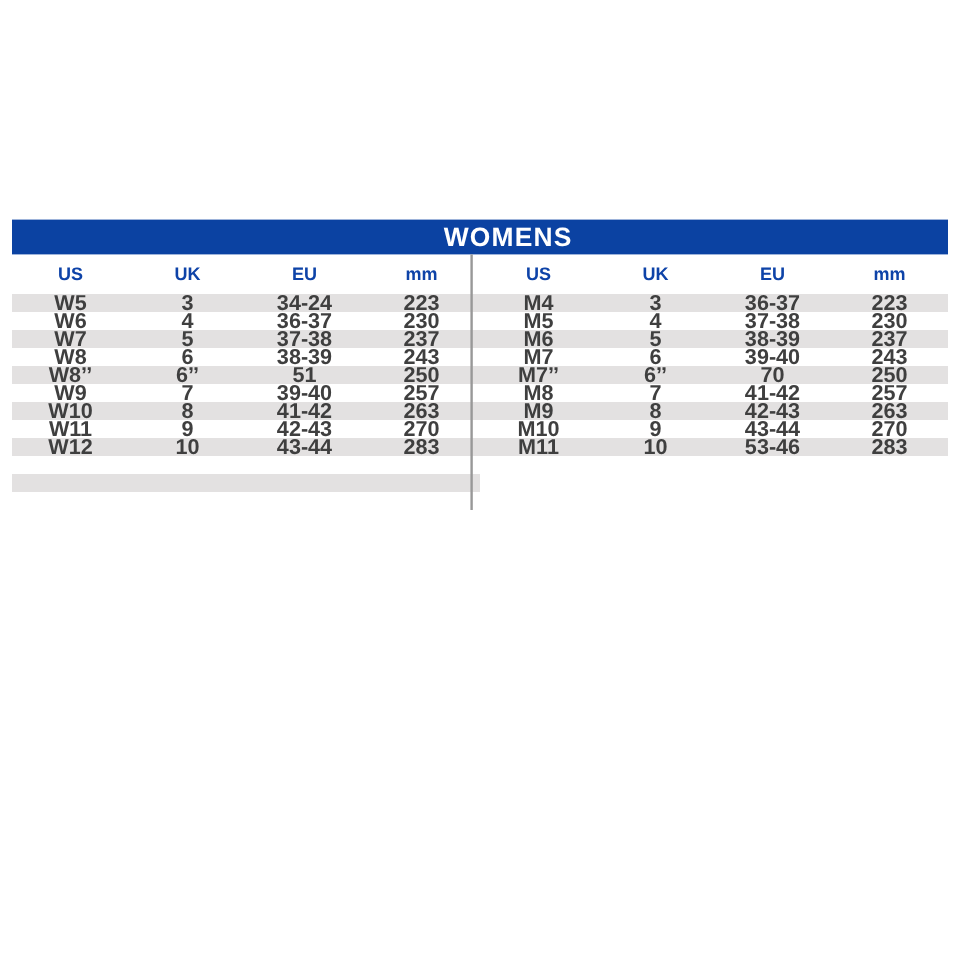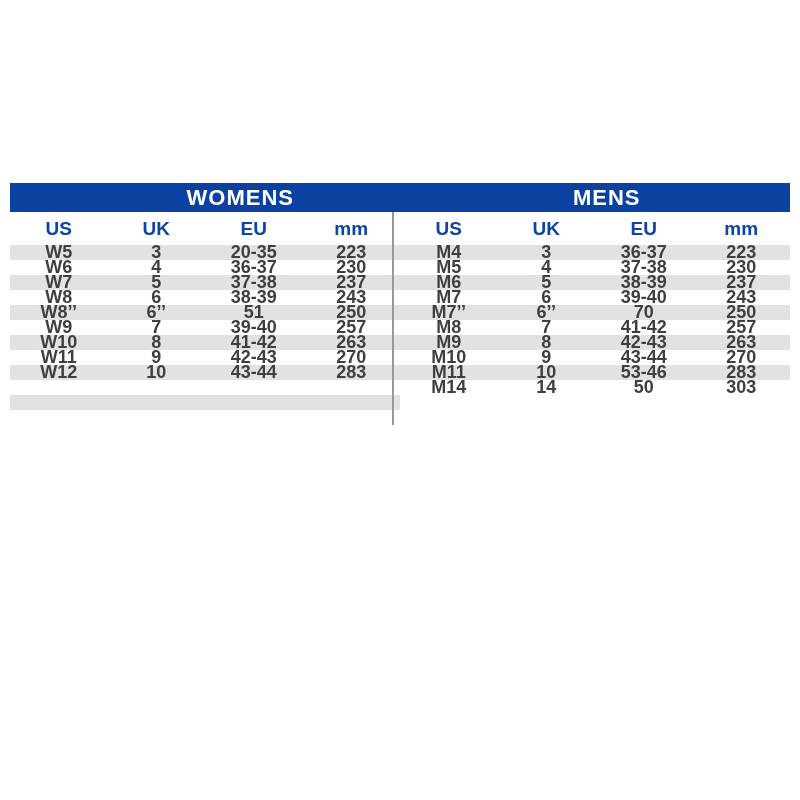--- a/index.html
+++ b/index.html
@@ -35,44 +35,43 @@
   }
   .row{
     display:flex;height:15px;align-items:center;
   }
   .head-row{height:33px;}
   .cell{
     flex:1;text-align:center;font-weight:bold;font-size:18px;
     color:var(--data-text);
   }
   .head-cell{
-    font-size:19px;color:var(--head-blue);
+    font-size:15px;color:var(--head-blue);
   }
   .stripe{background:var(--stripe);}
 </style>
 </head>
 <body>
 
 <div class="chart">
   <div class="band">
     <div class="band-cell">WOMENS</div>
-    <div class="band-cell">MENS</div>
   </div>
   <div class="tbody">
     <div class="side" id="side-0">
         <div class="row head-row">
           <div class="cell head-cell">US</div>
           <div class="cell head-cell">UK</div>
           <div class="cell head-cell">EU</div>
           <div class="cell head-cell">mm</div>
         </div>
         <div class="row stripe">
           <div class="cell">W5</div>
           <div class="cell">3</div>
-          <div class="cell">20-35</div>
+          <div class="cell">34-24</div>
           <div class="cell">223</div>
         </div>
         <div class="row">
           <div class="cell">W6</div>
           <div class="cell">4</div>
           <div class="cell">36-37</div>
           <div class="cell">230</div>
         </div>
         <div class="row stripe">
           <div class="cell">W7</div>
@@ -190,21 +189,15 @@
           <div class="cell">9</div>
           <div class="cell">43-44</div>
           <div class="cell">270</div>
         </div>
         <div class="row stripe">
           <div class="cell">M11</div>
           <div class="cell">10</div>
           <div class="cell">53-46</div>
           <div class="cell">283</div>
         </div>
-        <div class="row">
-          <div class="cell">M14</div>
-          <div class="cell">14</div>
-          <div class="cell">50</div>
-          <div class="cell">303</div>
-        </div>
       </div>
   </div>
 </div>
 
 </body></html>

